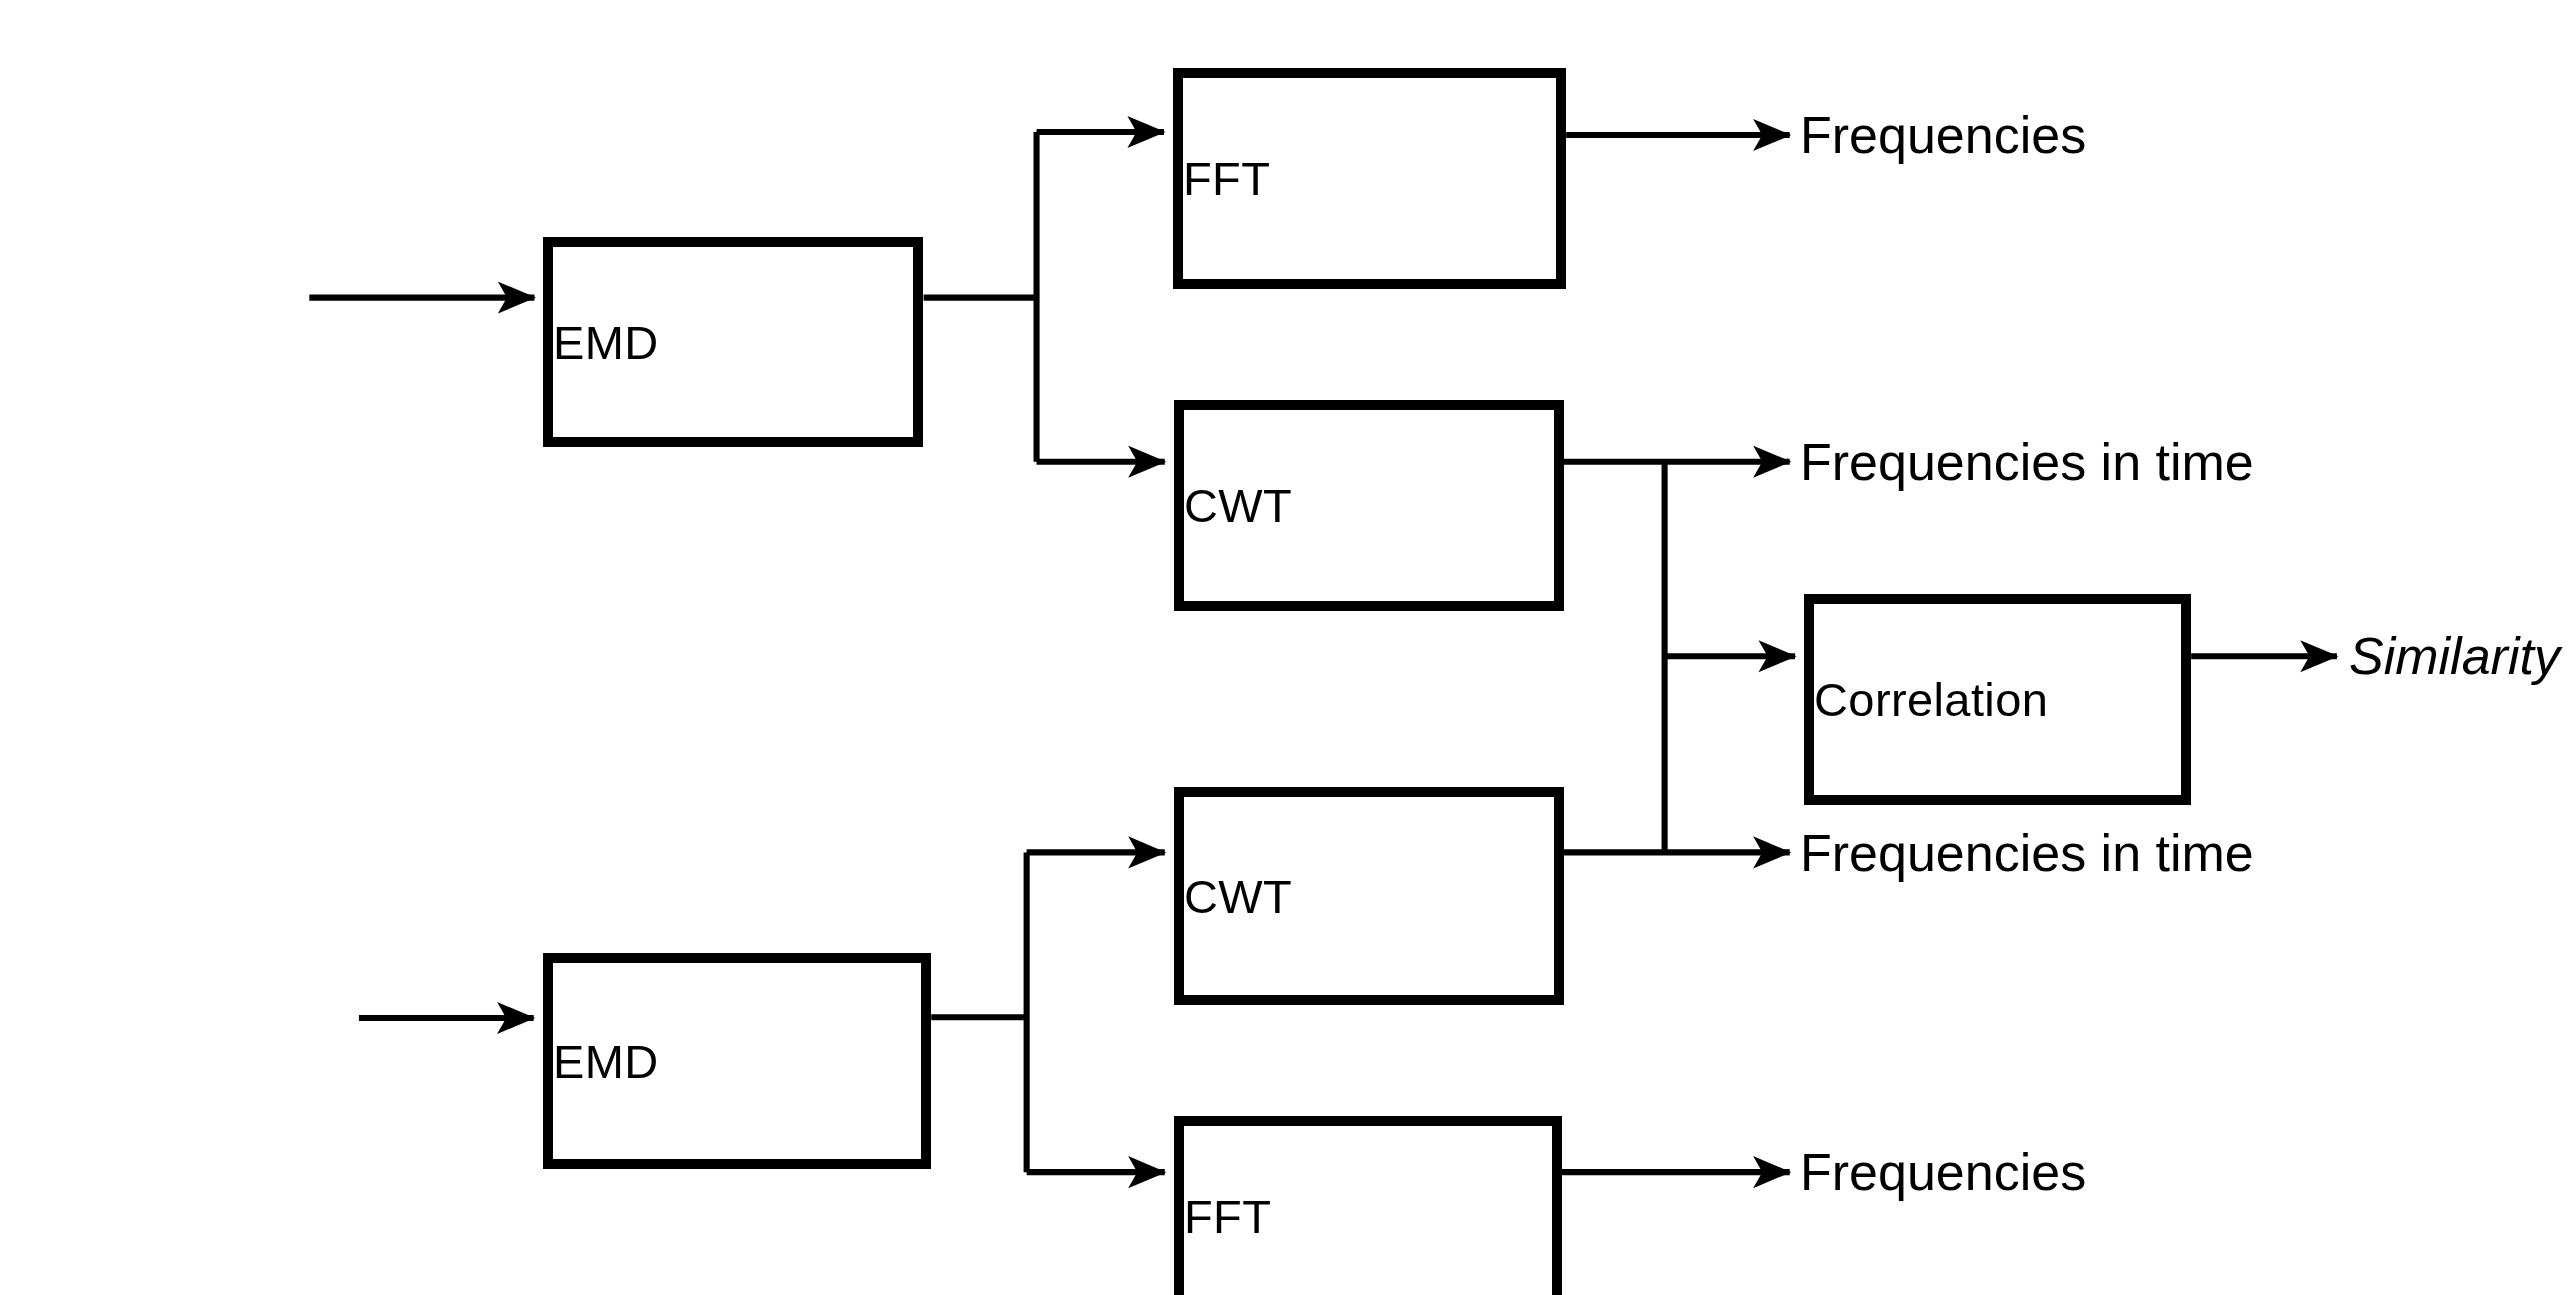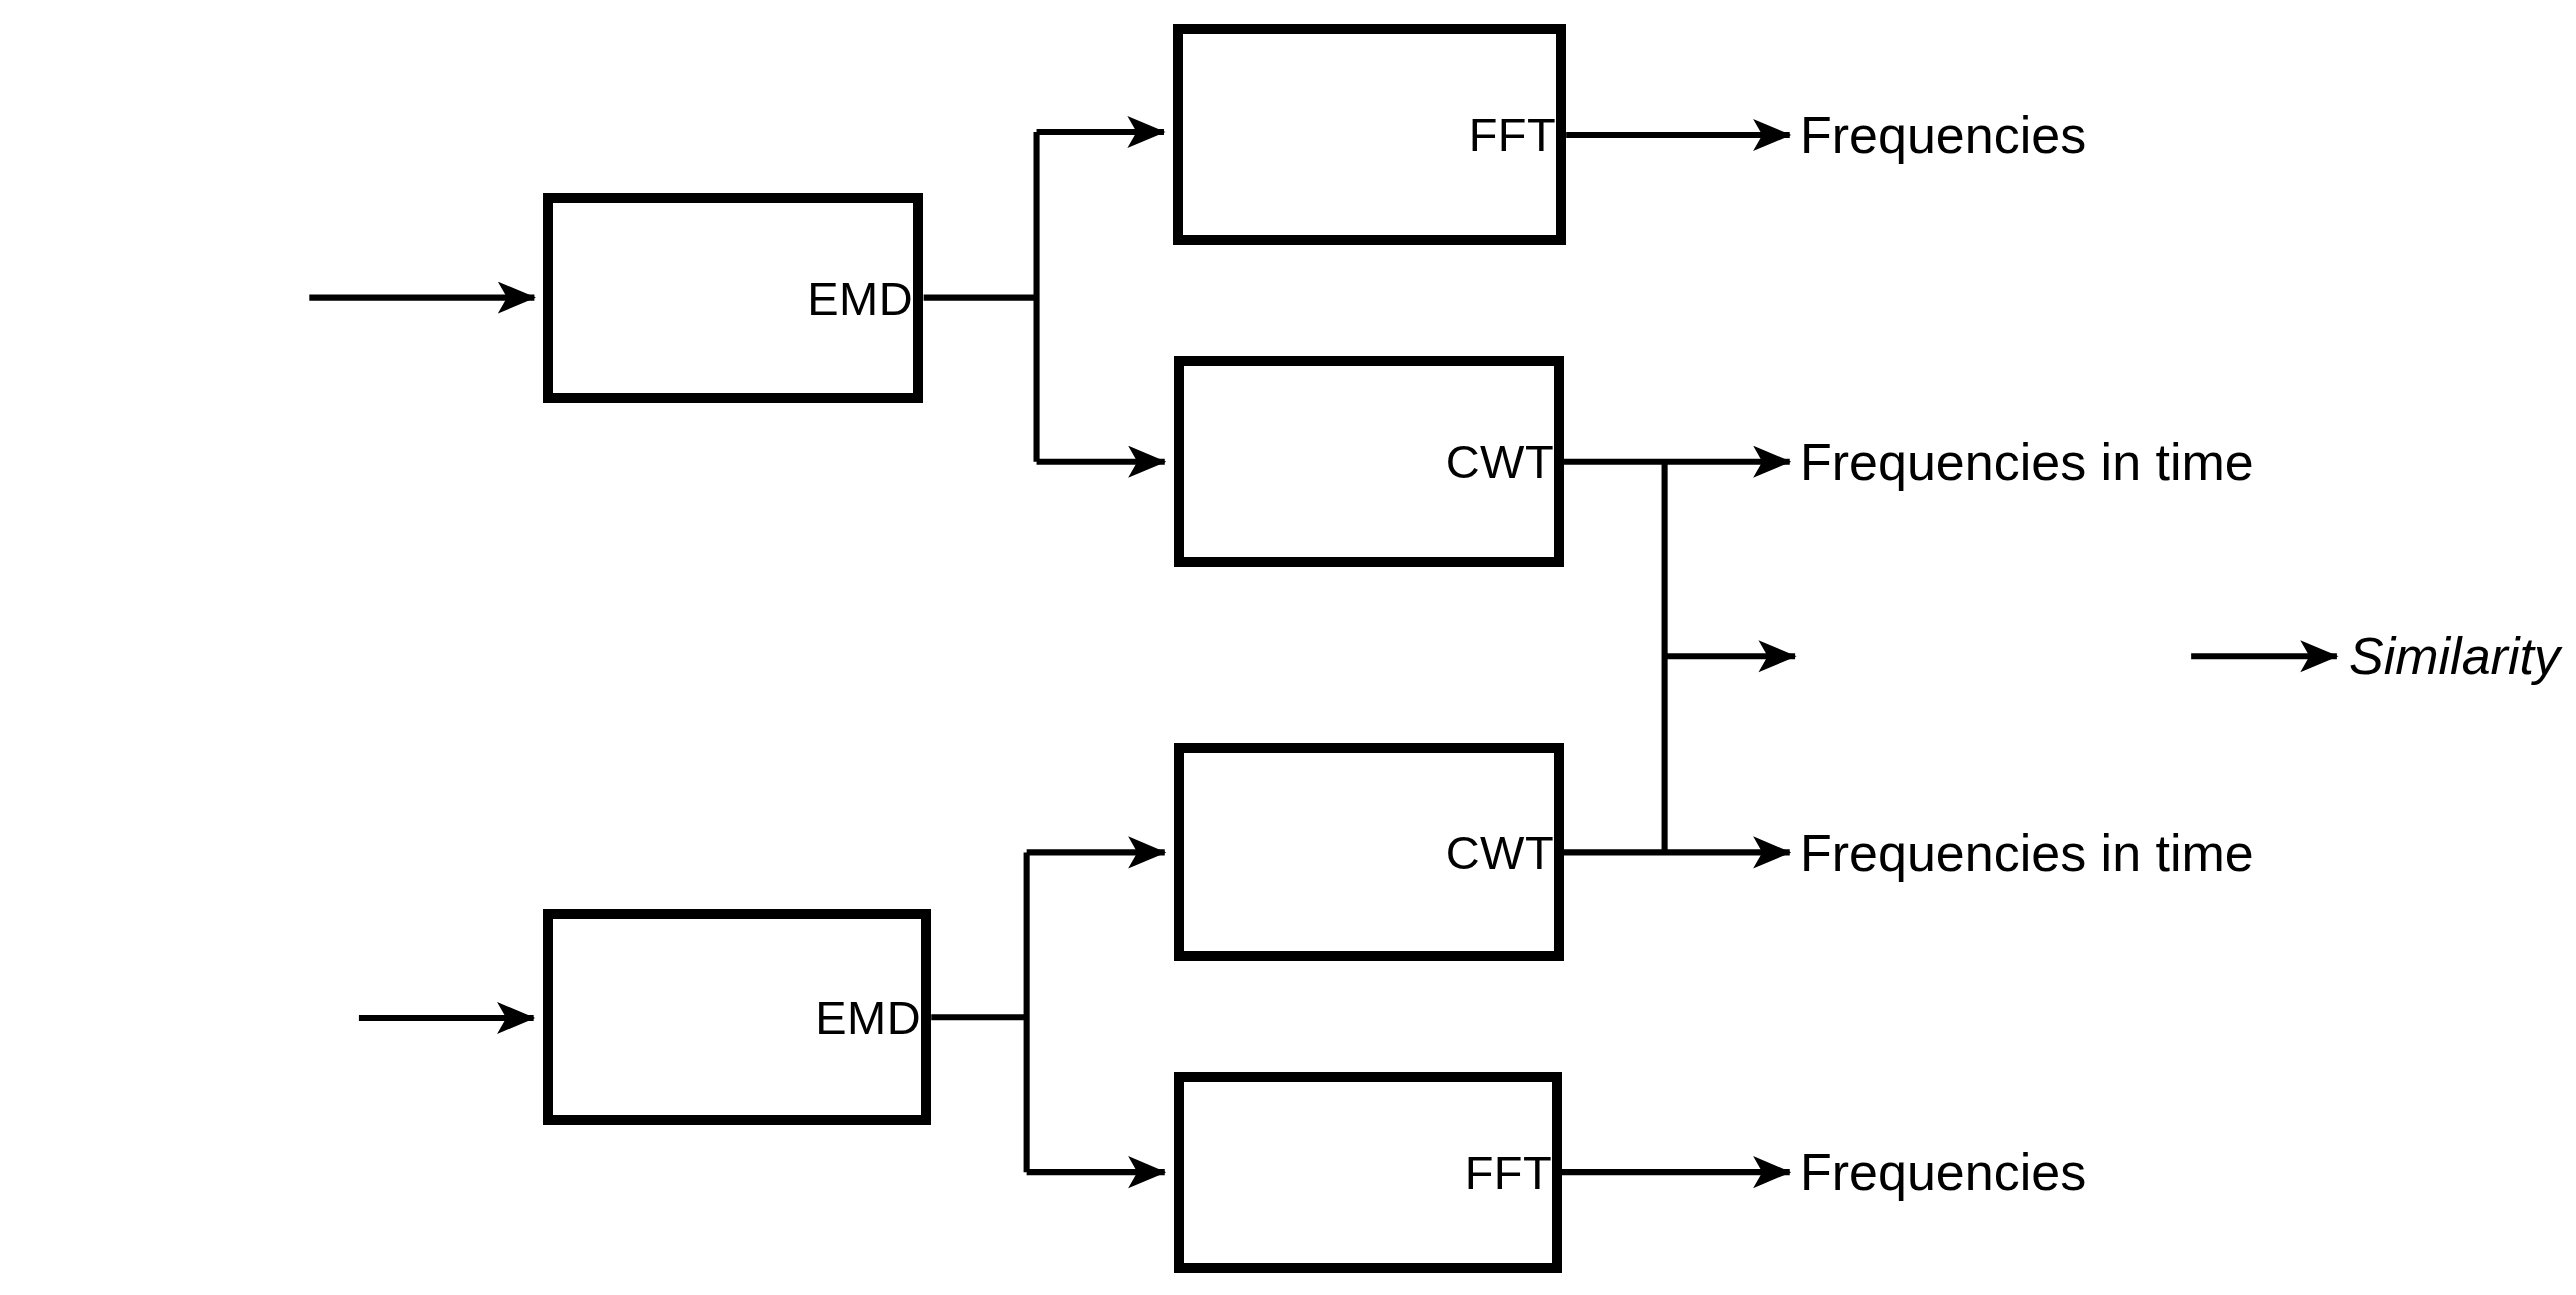--- a/index.html
+++ b/index.html
@@ -17,21 +17,22 @@
     left: 0; top: 0;
     width: 2576px; height: 1295px;
   }
   .box {
     position: absolute;
     box-sizing: border-box;
     border: 10px solid #000000;
     background: #ffffff;
     display: flex;
     align-items: center;
-    justify-content: flex-end;
+    justify-content: flex-start;
+    margin-top: 44px;
   }
   .box-label {
     font-size: 47px;
     line-height: 1;
     letter-spacing: 0.4px;
   }
   .io-label {
     position: absolute;
     font-size: 52px;
     line-height: 61px;
@@ -90,20 +91,23 @@
   </div>
 
   <div class="box" style="left:1173px; top:24.4px; width:393px; height:221px;">
     <span class="box-label">FFT</span>
   </div>
 
   <div class="box" style="left:1174px; top:356px; width:390px; height:211px;">
     <span class="box-label">CWT</span>
   </div>
 
+  <div class="box" style="left:1804px; top:550px; width:387px; height:211px;">
+    <span class="box-label">Correlation</span>
+  </div>
 
   <div class="box" style="left:1174px; top:743px; width:390px; height:218px;">
     <span class="box-label">CWT</span>
   </div>
 
   <div class="box" style="left:543px; top:909px; width:388px; height:216px;">
     <span class="box-label">EMD</span>
   </div>
 
   <div class="box" style="left:1174px; top:1072px; width:388px; height:201px;">

